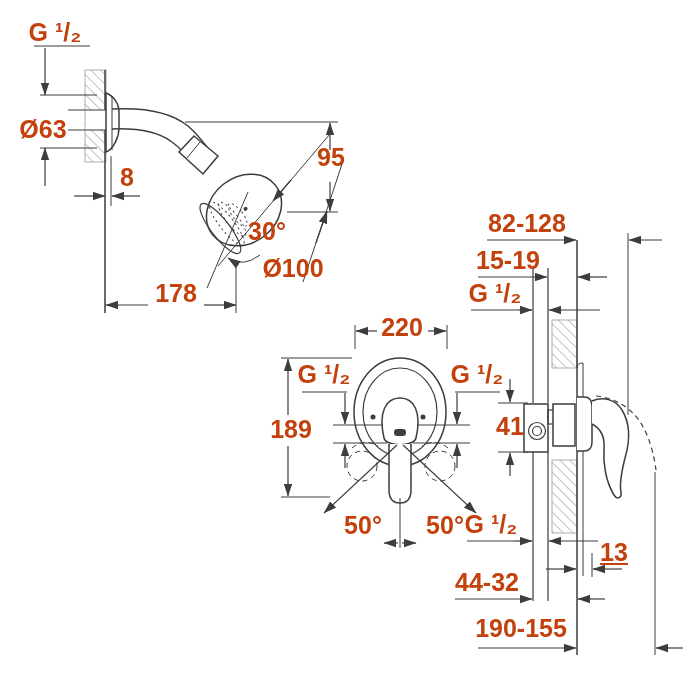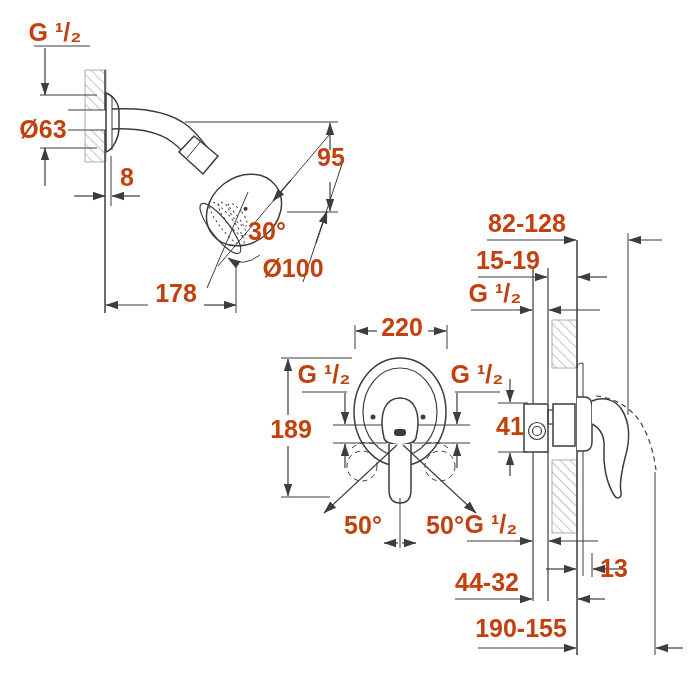--- a/index.html
+++ b/index.html
@@ -170,17 +170,17 @@
 <div class="lbl" style="left:477px;top:362px;">G ¹/₂</div>
 <div class="lbl" style="left:291px;top:417px;">189</div>
 <div class="lbl" style="left:510px;top:414px;">41</div>
 <div class="lbl" style="left:363px;top:513px;">50°</div>
 <div class="lbl" style="left:445px;top:513px;">50°</div>
 
 <div class="lbl" style="left:527px;top:211px;">82-128</div>
 <div class="lbl" style="left:508px;top:248px;">15-19</div>
 <div class="lbl" style="left:495px;top:281px;">G ¹/₂</div>
 <div class="lbl" style="left:491px;top:512px;">G ¹/₂</div>
-<div class="lbl" style="left:614px;top:556px;">13</div>
+<div class="lbl" style="left:614px;top:540px;text-decoration:underline;">13</div>
 <div class="lbl" style="left:487px;top:570px;">44-32</div>
 <div class="lbl" style="left:521px;top:616px;">190-155</div>
 
 </div>
 
 </body></html>

